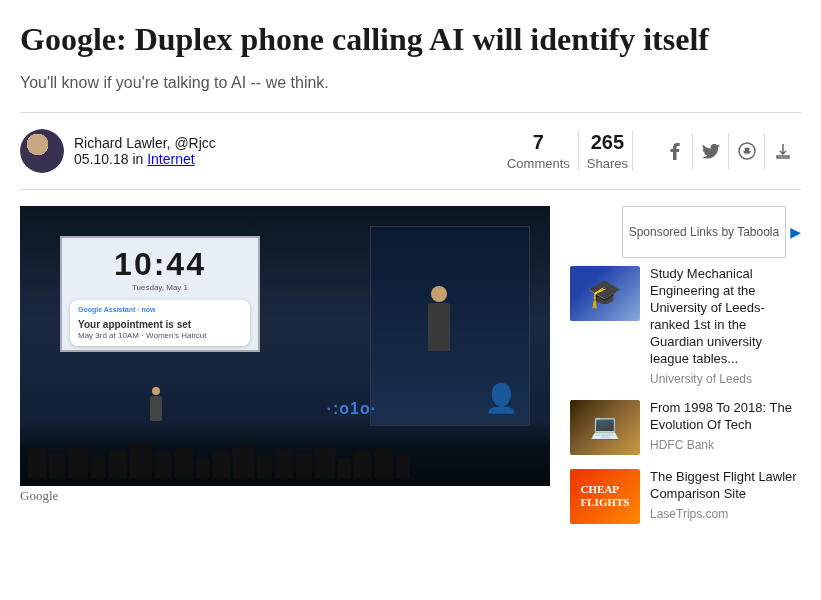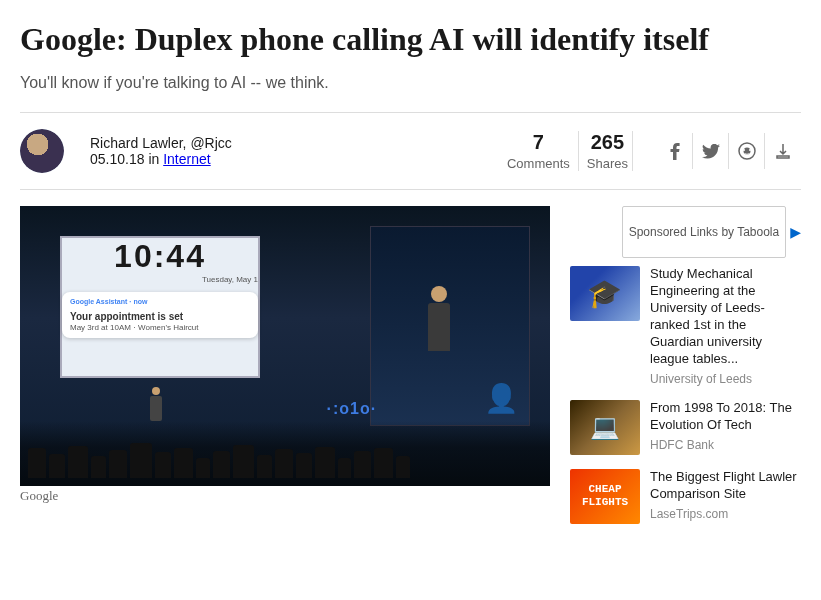--- a/index.html
+++ b/index.html
@@ -114,42 +114,43 @@
     .stage-bg {
       position: absolute;
       inset: 0;
       background: linear-gradient(180deg, #0a1520 0%, #1a2840 40%, #0d1c30 100%);
     }
     .stage-screen-left {
       position: absolute;
       left: 40px;
       top: 30px;
       width: 200px;
-      height: 142px;
+      height: 116px;
       background: #e8eef5;
       border: 2px solid #aab;
       display: flex;
       flex-direction: column;
       align-items: flex-start;
       justify-content: flex-start;
+      padding: 8px;
       font-size: 10px;
       font-family: Arial, sans-serif;
     }
     .clock-display {
       font-size: 32px;
       font-weight: bold;
       color: #1a1a1a;
       text-align: center;
       width: 100%;
       letter-spacing: 2px;
     }
     .clock-date {
       font-size: 8px;
       color: #555;
-      text-align: right;
+      text-align: center;
       width: 100%;
     }
     .assistant-bubble {
       background: #fff;
       border-radius: 8px;
       padding: 6px 8px;
       margin-top: 8px;
       font-size: 8px;
       color: #333;
       box-shadow: 0 1px 4px rgba(0,0,0,0.2);
@@ -253,21 +254,21 @@
       line-height: 1.3;
       margin-bottom: 4px;
     }
     .ad-source {
       font-size: 12px;
       color: #888;
     }
     .author-row-wrapper {
       display: flex;
       align-items: center;
-      gap: 16px;
+      gap: 0;
       padding-bottom: 16px;
       border-bottom: 1px solid #ddd;
       margin-bottom: 16px;
     }
     .stats-and-social {
       display: flex;
       align-items: center;
       margin-left: auto;
     }
     .stat-divider {
@@ -438,21 +439,21 @@
           <span style="font-size:24px;">💻</span>
         </div>
         <div class="ad-text">
           <div class="ad-title">From 1998 To 2018: The Evolution Of Tech</div>
           <div class="ad-source">HDFC Bank</div>
         </div>
       </div>
 
       <div class="ad-item">
         <div class="ad-thumb ad-thumb-3" style="background:linear-gradient(135deg,#ee3300,#ff8800);">
-          <span style="font-size:11px;color:#fff;font-family:Liberation Mono, monospace;font-weight:bold;text-align:center;padding:2px;line-height:1.2;">CHEAP<br>FLIGHTS</span>
+          <span style="font-size:11px;color:#fff;font-family:Liberation Serif, serif;font-weight:bold;text-align:left;padding:2px;line-height:1.2;">CHEAP<br>FLIGHTS</span>
         </div>
         <div class="ad-text">
           <div class="ad-title">The Biggest Flight Lawler Comparison Site</div>
           <div class="ad-source">LaseTrips.com</div>
         </div>
       </div>
 
     </div>
   </div>
 

